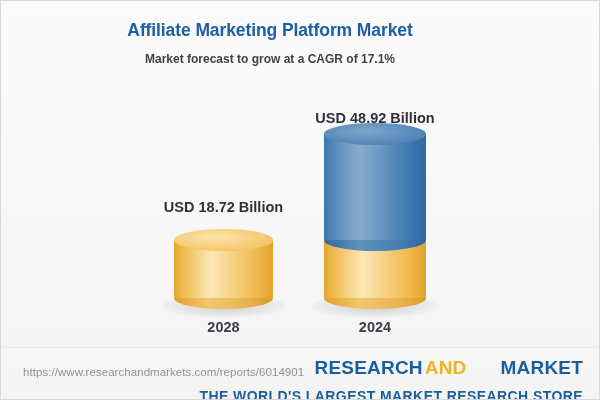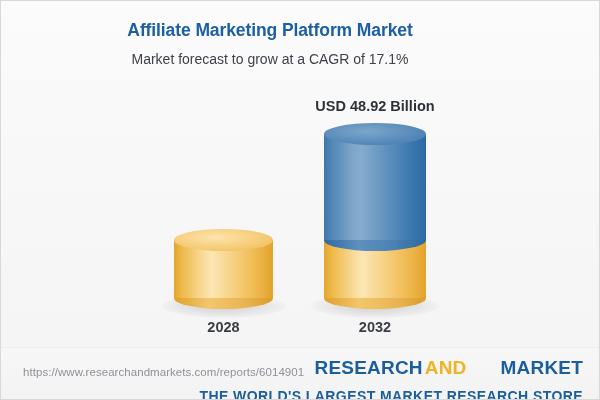--- a/index.html
+++ b/index.html
@@ -32,22 +32,22 @@
   }
   .title {
     font-size: 17.5px;
     font-weight: bold;
     color: #1c5fa4;
     letter-spacing: -0.1px;
     line-height: 22px;
   }
   .subtitle {
     margin-top: 9px;
-    font-size: 14px;
-    font-weight: normal;
+    font-size: 12px;
+    font-weight: bold;
     color: #3e4248;
     line-height: 18px;
   }
 
   
   .plot {
     position: absolute;
     left: 0;
     top: 0;
     width: 600px;
@@ -196,50 +196,51 @@
 
   <div class="header">
     <div class="title">Affiliate Marketing Platform Market</div>
     <div class="subtitle">Market forecast to grow at a CAGR of 17.1%</div>
   </div>
 
   <div class="plot">
 
     <div class="bar-group" style="left:173px; width:99px; height:348px;">
 
+      <div class="value-label" style="top:198px;">USD 18.72 Billion</div>
 
       <div class="ground-shadow" style="width:124px; height:24px; top:293px;"></div>
 
       <div class="cyl fill-yellow" style="top:228px; height:80px; width:99px;">
         <div class="cyl-bottom" style="height:22px; top:58px;"></div>
         <div class="cyl-body" style="top:11px; height:58px;"></div>
         <div class="cyl-top" style="height:22px; top:0px;"></div>
       </div>
 
       <div class="cat-label" style="top:318px;">2028</div>
     </div>
 
     <div class="bar-group" style="left:323px; width:102px; height:348px;">
 
-      <div class="value-label" style="top:97px;">USD 48.92 Billion</div>
+      <div class="value-label" style="top:109px;">USD 48.92 Billion</div>
 
       <div class="ground-shadow" style="width:128px; height:24px; top:293px;"></div>
 
       <div class="cyl fill-yellow" style="top:228px; height:80px; width:102px;">
         <div class="cyl-bottom" style="height:22px; top:58px;"></div>
         <div class="cyl-body" style="top:11px; height:58px;"></div>
       </div>
 
       <div class="cyl fill-blue" style="top:122px; height:128px; width:102px;">
         <div class="cyl-bottom" style="height:22px; top:106px;"></div>
         <div class="cyl-body" style="top:11px; height:106px;"></div>
         <div class="cyl-top" style="height:22px; top:0px;"></div>
       </div>
 
-      <div class="cat-label" style="top:318px;">2032</div>
+      <div class="cat-label" style="top:318px;">2024</div>
     </div>
   </div>
 
   <div class="footer">
     <div class="footer-url">https://www.researchandmarkets.com/reports/6014901</div>
 
     <div class="logo">
       <div class="logo-word"><span class="logo-blue">RESEARCH</span><span class="logo-gold" style="margin:0 2px;">AND</span><span class="logo-blue">MARKET</span></div>
       <div class="logo-tag">THE WORLD'S LARGEST MARKET RESEARCH STORE</div>
     </div>

